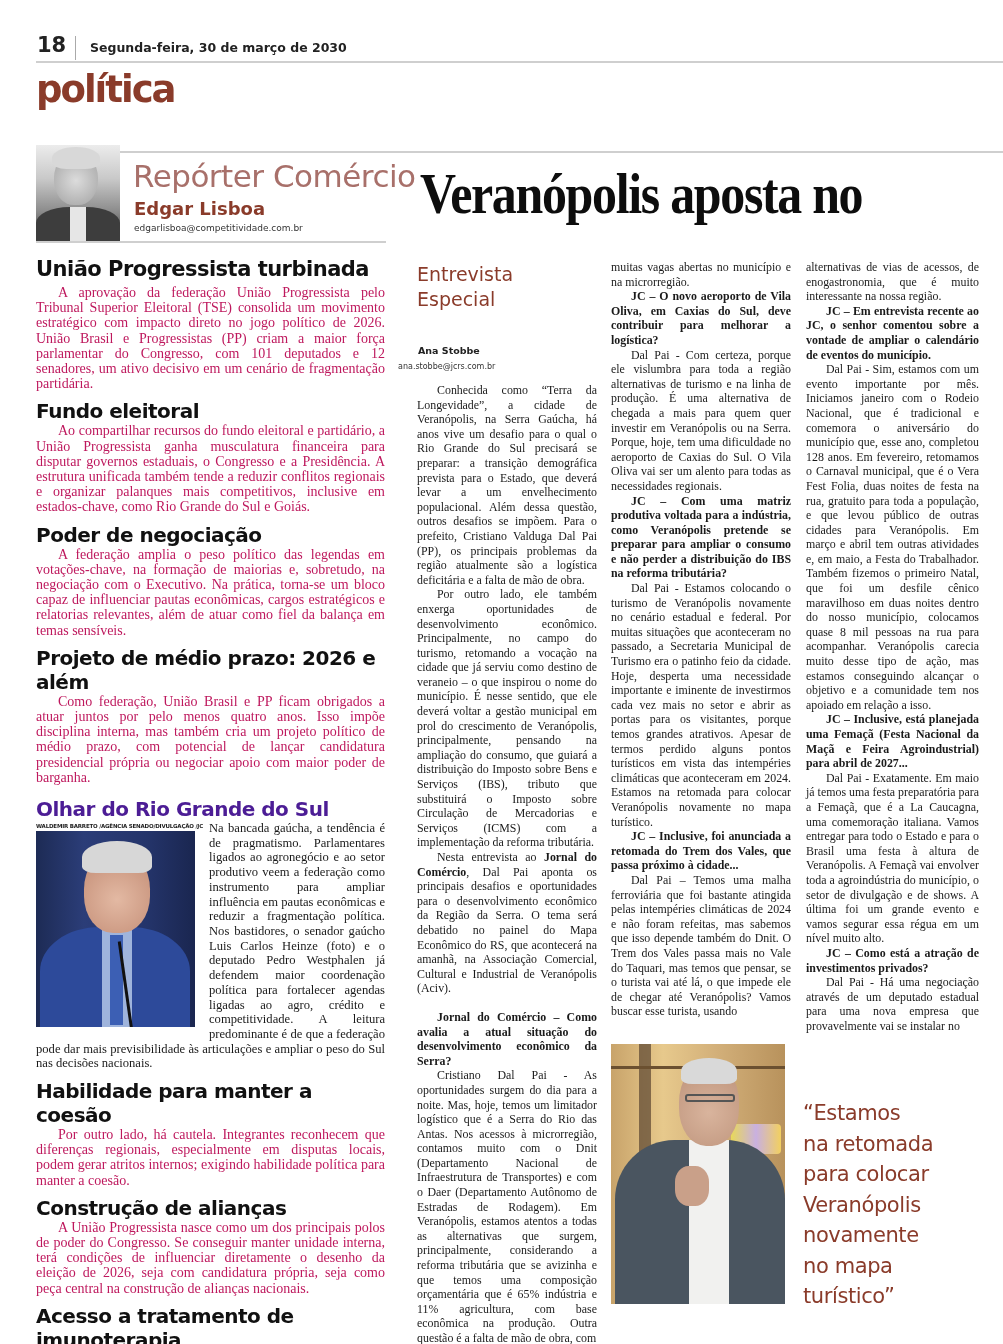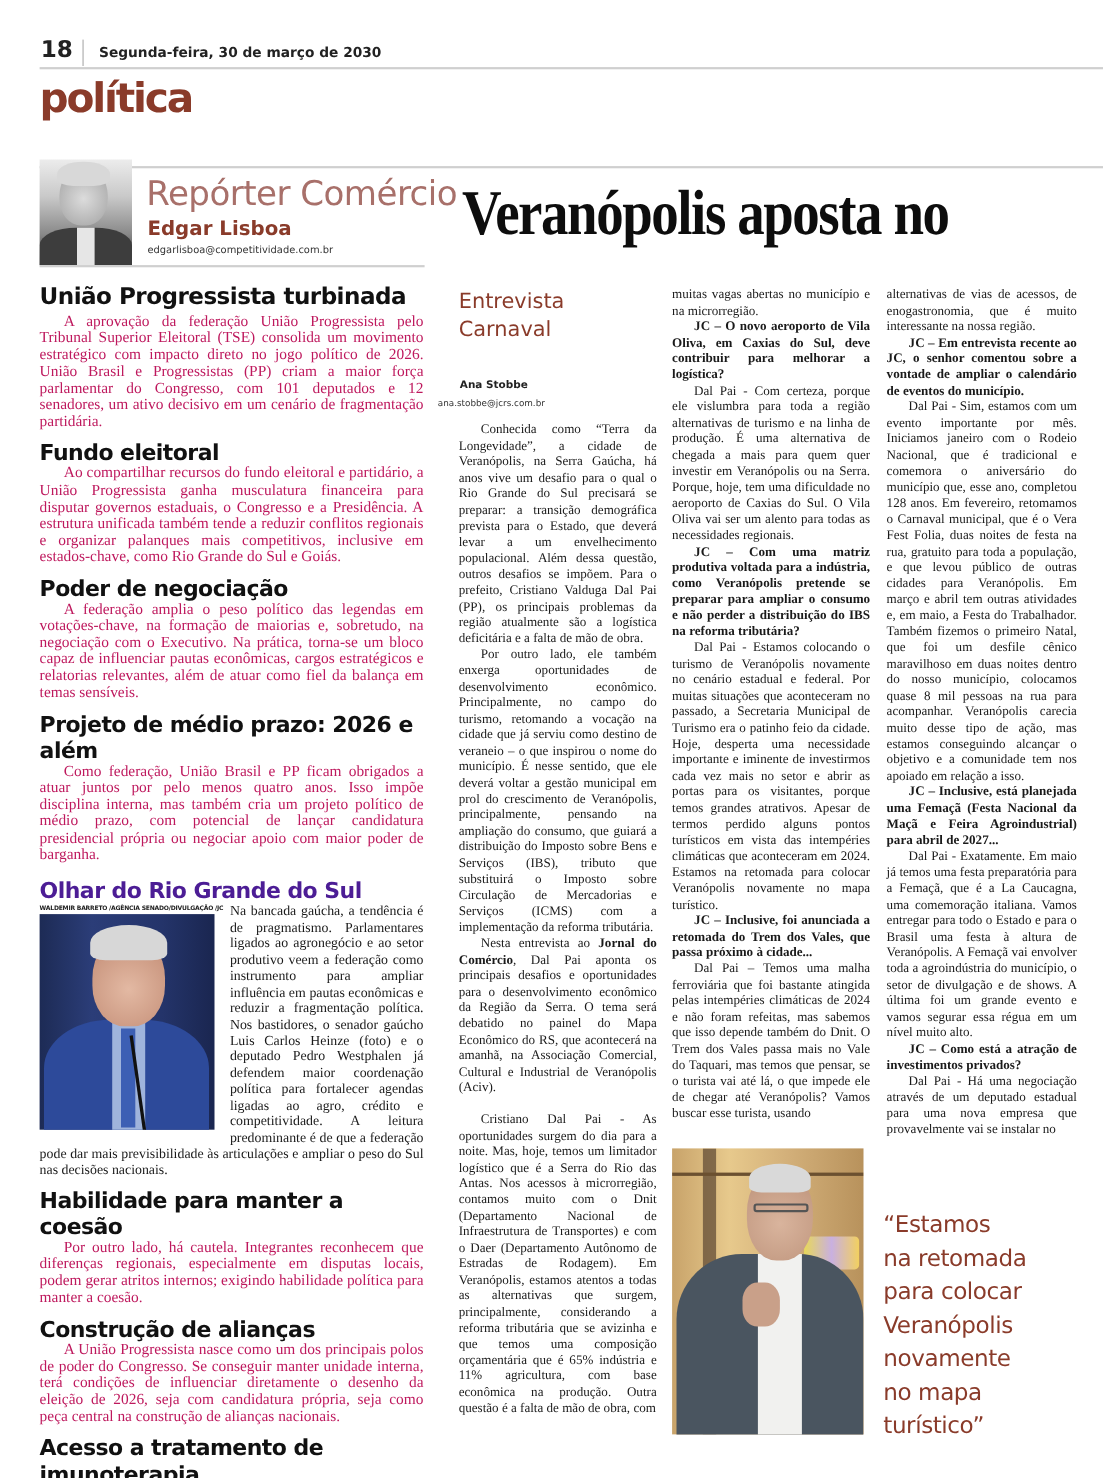--- a/index.html
+++ b/index.html
@@ -144,30 +144,31 @@
   <div class="blk">
     <div class="h2">Acesso a tratamento de imunoterapia</div>
     <p class="p">O deputado federal gaúcho Bibo Nunes (PL) tem atuado fortemente na área da saúde com foco no combate ao câncer e fortalecimento do SUS. O Senado aprovou projeto do parlamentar gaúcho que visa agilizar o acesso de pacientes com câncer a tratamentos de imunoterapia, considerados mais seguros ou superiores, alterando a Lei Orgânica da Saúde. O projeto foi para sanção presidencial.</p>
   </div>
 </div>
 
 <div class="abs headline">Veranópolis aposta no</div>
 
 <div class="abs ent-kicker">
   <div>Entrevista</div>
-  <div>Carnaval</div>
+  <div>Especial</div>
 </div>
 <div class="abs author">Ana Stobbe</div>
 <div class="abs author-email">ana.stobbe@jcrs.com.br</div>
 
 <div class="icol col2">
   <p>Conhecida como “Terra da Longevidade”, a cidade de Veranópolis, na Serra Gaúcha, há anos vive um desafio para o qual o Rio Grande do Sul precisará se preparar: a transição demográfica prevista para o Estado, que deverá levar a um envelhecimento populacional. Além dessa questão, outros desafios se impõem. Para o prefeito, Cristiano Valduga Dal Pai (PP), os principais problemas da região atualmente são a logística deficitária e a falta de mão de obra.</p>
   <p>Por outro lado, ele também enxerga oportunidades de desenvolvimento econômico. Principalmente, no campo do turismo, retomando a vocação na cidade que já serviu como destino de veraneio – o que inspirou o nome do município. É nesse sentido, que ele deverá voltar a gestão municipal em prol do crescimento de Veranópolis, principalmente, pensando na ampliação do consumo, que guiará a distribuição do Imposto sobre Bens e Serviços (IBS), tributo que substituirá o Imposto sobre Circulação de Mercadorias e Serviços (ICMS) com a implementação da reforma tributária.</p>
   <p><span>Nesta entrevista ao </span><b>Jornal do Comércio</b><span>, Dal Pai aponta os principais desafios e oportunidades para o desenvolvimento econômico da Região da Serra. O tema será debatido no painel do Mapa Econômico do RS, que acontecerá na amanhã, na Associação Comercial, Cultural e Industrial de Veranópolis (Aciv).</span></p>
   <div class="gap"></div>
+  <p class="q">Jornal do Comércio – Como avalia a atual situação do desenvolvimento econômico da Serra?</p>
   <p>Cristiano Dal Pai - As oportunidades surgem do dia para a noite. Mas, hoje, temos um limitador logístico que é a Serra do Rio das Antas. Nos acessos à microrregião, contamos muito com o Dnit (Departamento Nacional de Infraestrutura de Transportes) e com o Daer (Departamento Autônomo de Estradas de Rodagem). Em Veranópolis, estamos atentos a todas as alternativas que surgem, principalmente, considerando a reforma tributária que se avizinha e que temos uma composição orçamentária que é 65% indústria e 11% agricultura, com base econômica na produção. Outra questão é a falta de mão de obra, com</p>
 </div>
 
 <div class="icol col3">
   <p class="noind">muitas vagas abertas no município e na microrregião.</p>
   <p class="q">JC – O novo aeroporto de Vila Oliva, em Caxias do Sul, deve contribuir para melhorar a logística?</p>
   <p>Dal Pai - Com certeza, porque ele vislumbra para toda a região alternativas de turismo e na linha de produção. É uma alternativa de chegada a mais para quem quer investir em Veranópolis ou na Serra. Porque, hoje, tem uma dificuldade no aeroporto de Caxias do Sul. O Vila Oliva vai ser um alento para todas as necessidades regionais.</p>
   <p class="q">JC – Com uma matriz produtiva voltada para a indústria, como Veranópolis pretende se preparar para ampliar o consumo e não perder a distribuição do IBS na reforma tributária?</p>
   <p>Dal Pai - Estamos colocando o turismo de Veranópolis novamente no cenário estadual e federal. Por muitas situações que aconteceram no passado, a Secretaria Municipal de Turismo era o patinho feio da cidade. Hoje, desperta uma necessidade importante e iminente de investirmos cada vez mais no setor e abrir as portas para os visitantes, porque temos grandes atrativos. Apesar de termos perdido alguns pontos turísticos em vista das intempéries climáticas que aconteceram em 2024. Estamos na retomada para colocar Veranópolis novamente no mapa turístico.</p>
   <p class="q">JC – Inclusive, foi anunciada a retomada do Trem dos Vales, que passa próximo à cidade...</p>

